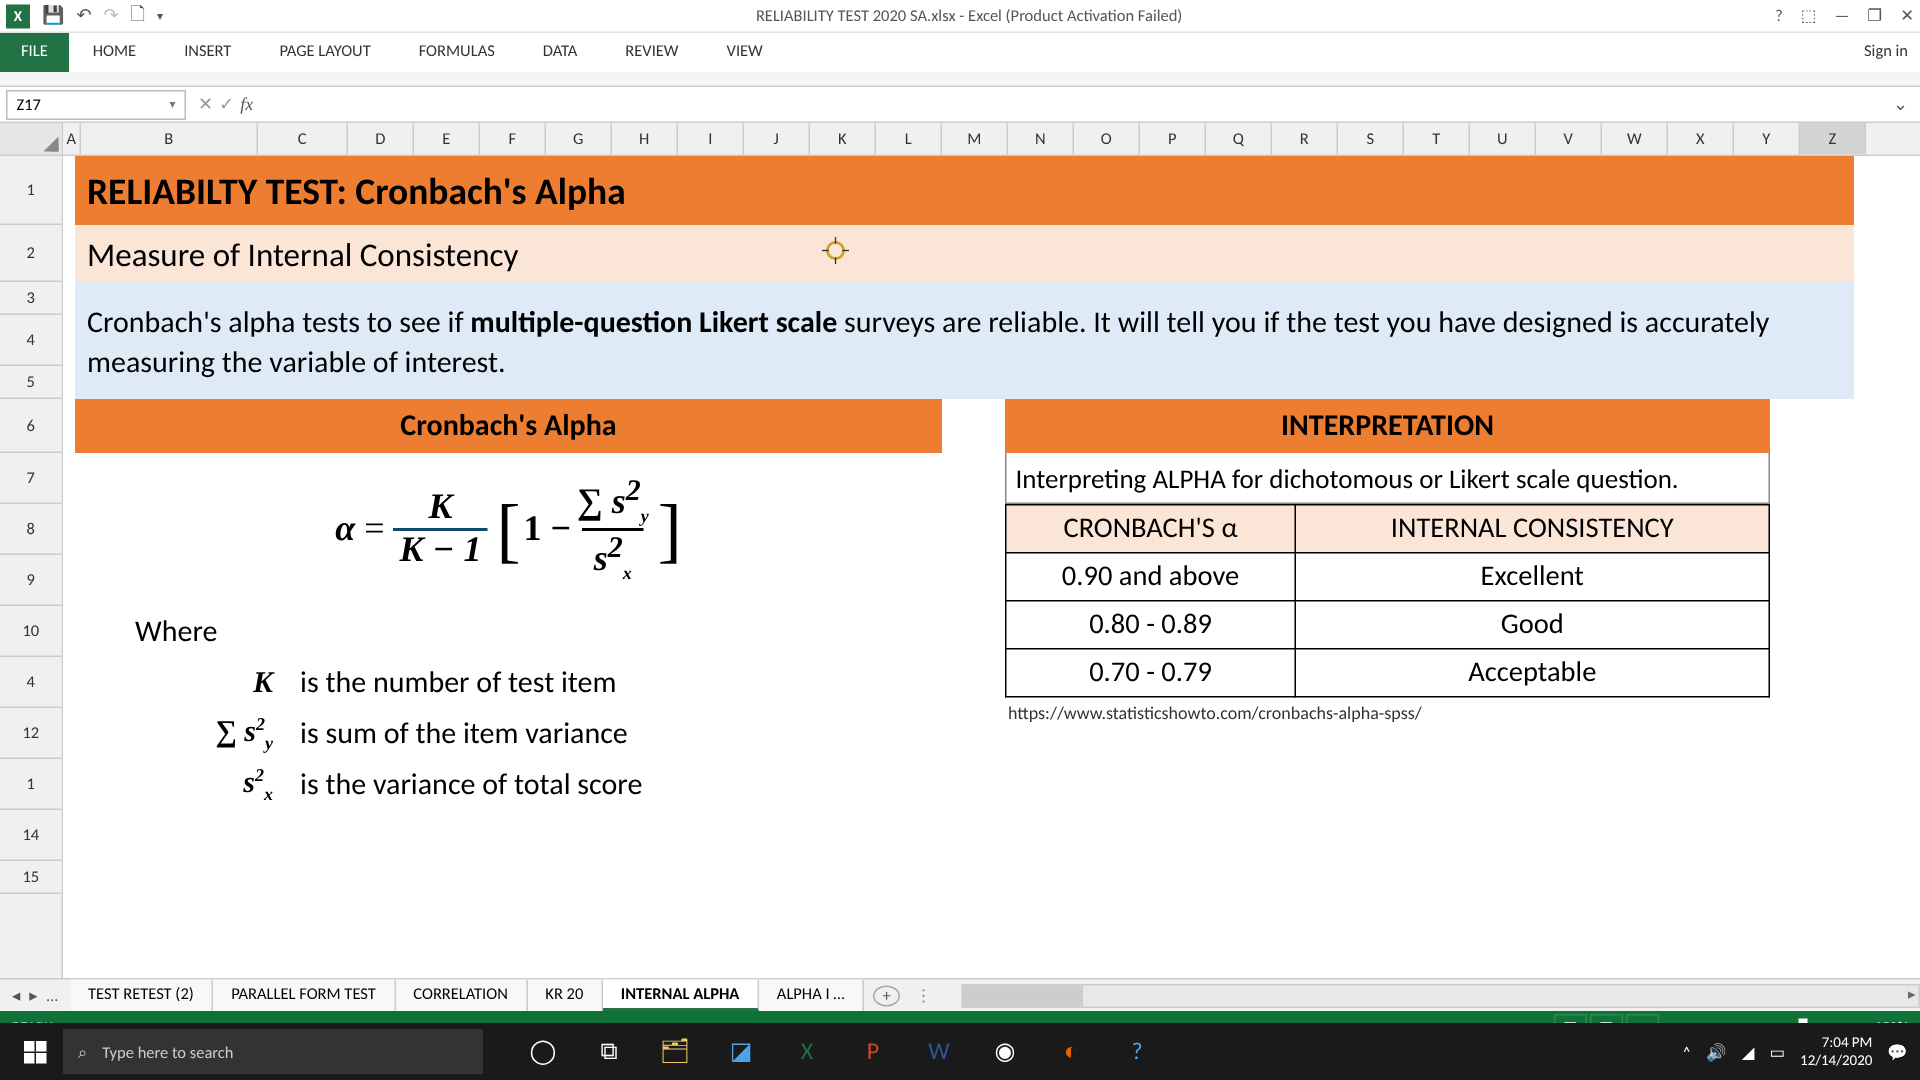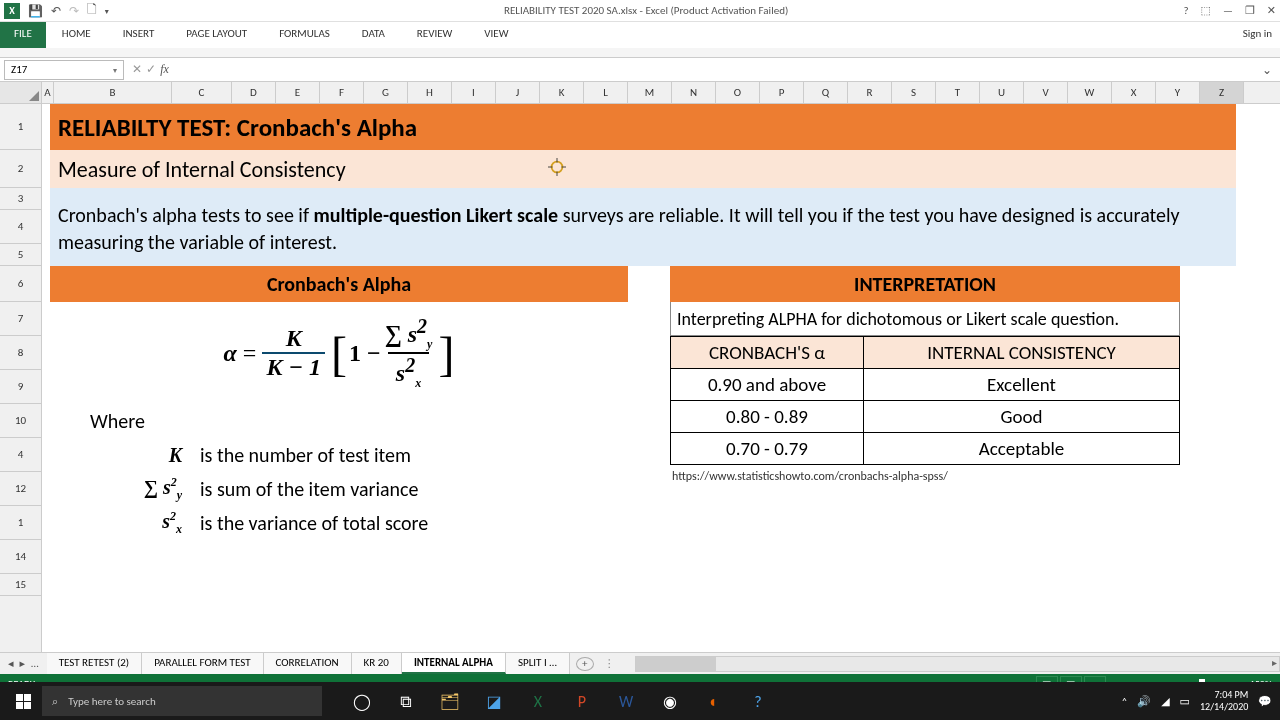--- a/index.html
+++ b/index.html
@@ -286,21 +286,21 @@
     <span>◂</span>
     <span>▸</span>
     <span>…</span>
   </div>
   <div id="stabs" style="display:flex">
       <div class="stab">TEST RETEST (2)</div>
       <div class="stab">PARALLEL FORM TEST</div>
       <div class="stab">CORRELATION</div>
       <div class="stab">KR 20</div>
       <div class="stab active">INTERNAL ALPHA</div>
-      <div class="stab">SPLIT I …</div>
+      <div class="stab">ALPHA I …</div>
     </div>
   <div class="add-sheet">+</div>
   <span style="margin-left:10px;color:#888">⋮</span>
   <div class="hscroll">
     <span style="position:absolute;left:2px;top:-1px;font-size:10px;color:#666">◂</span>
     <div class="hscroll-thumb"></div>
     <span style="position:absolute;right:2px;top:-1px;font-size:10px;color:#666">▸</span>
   </div>
 </div>
 

